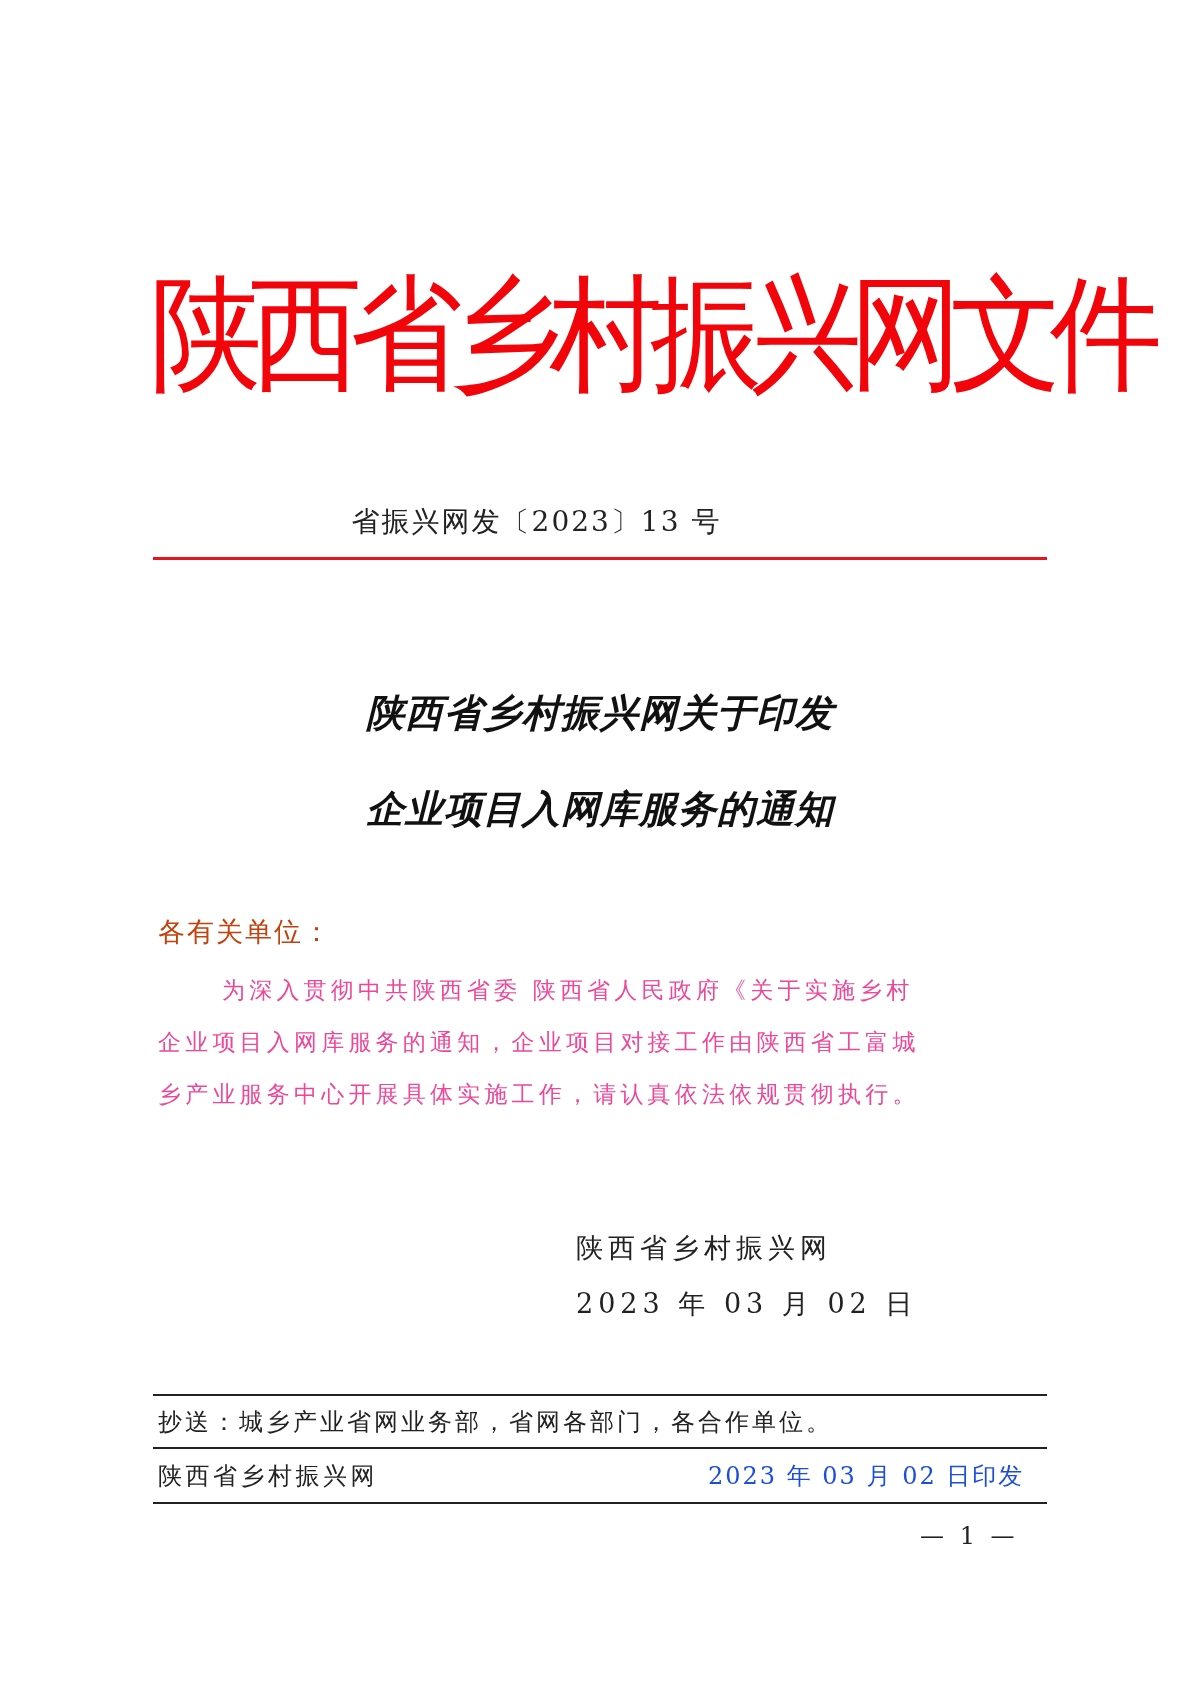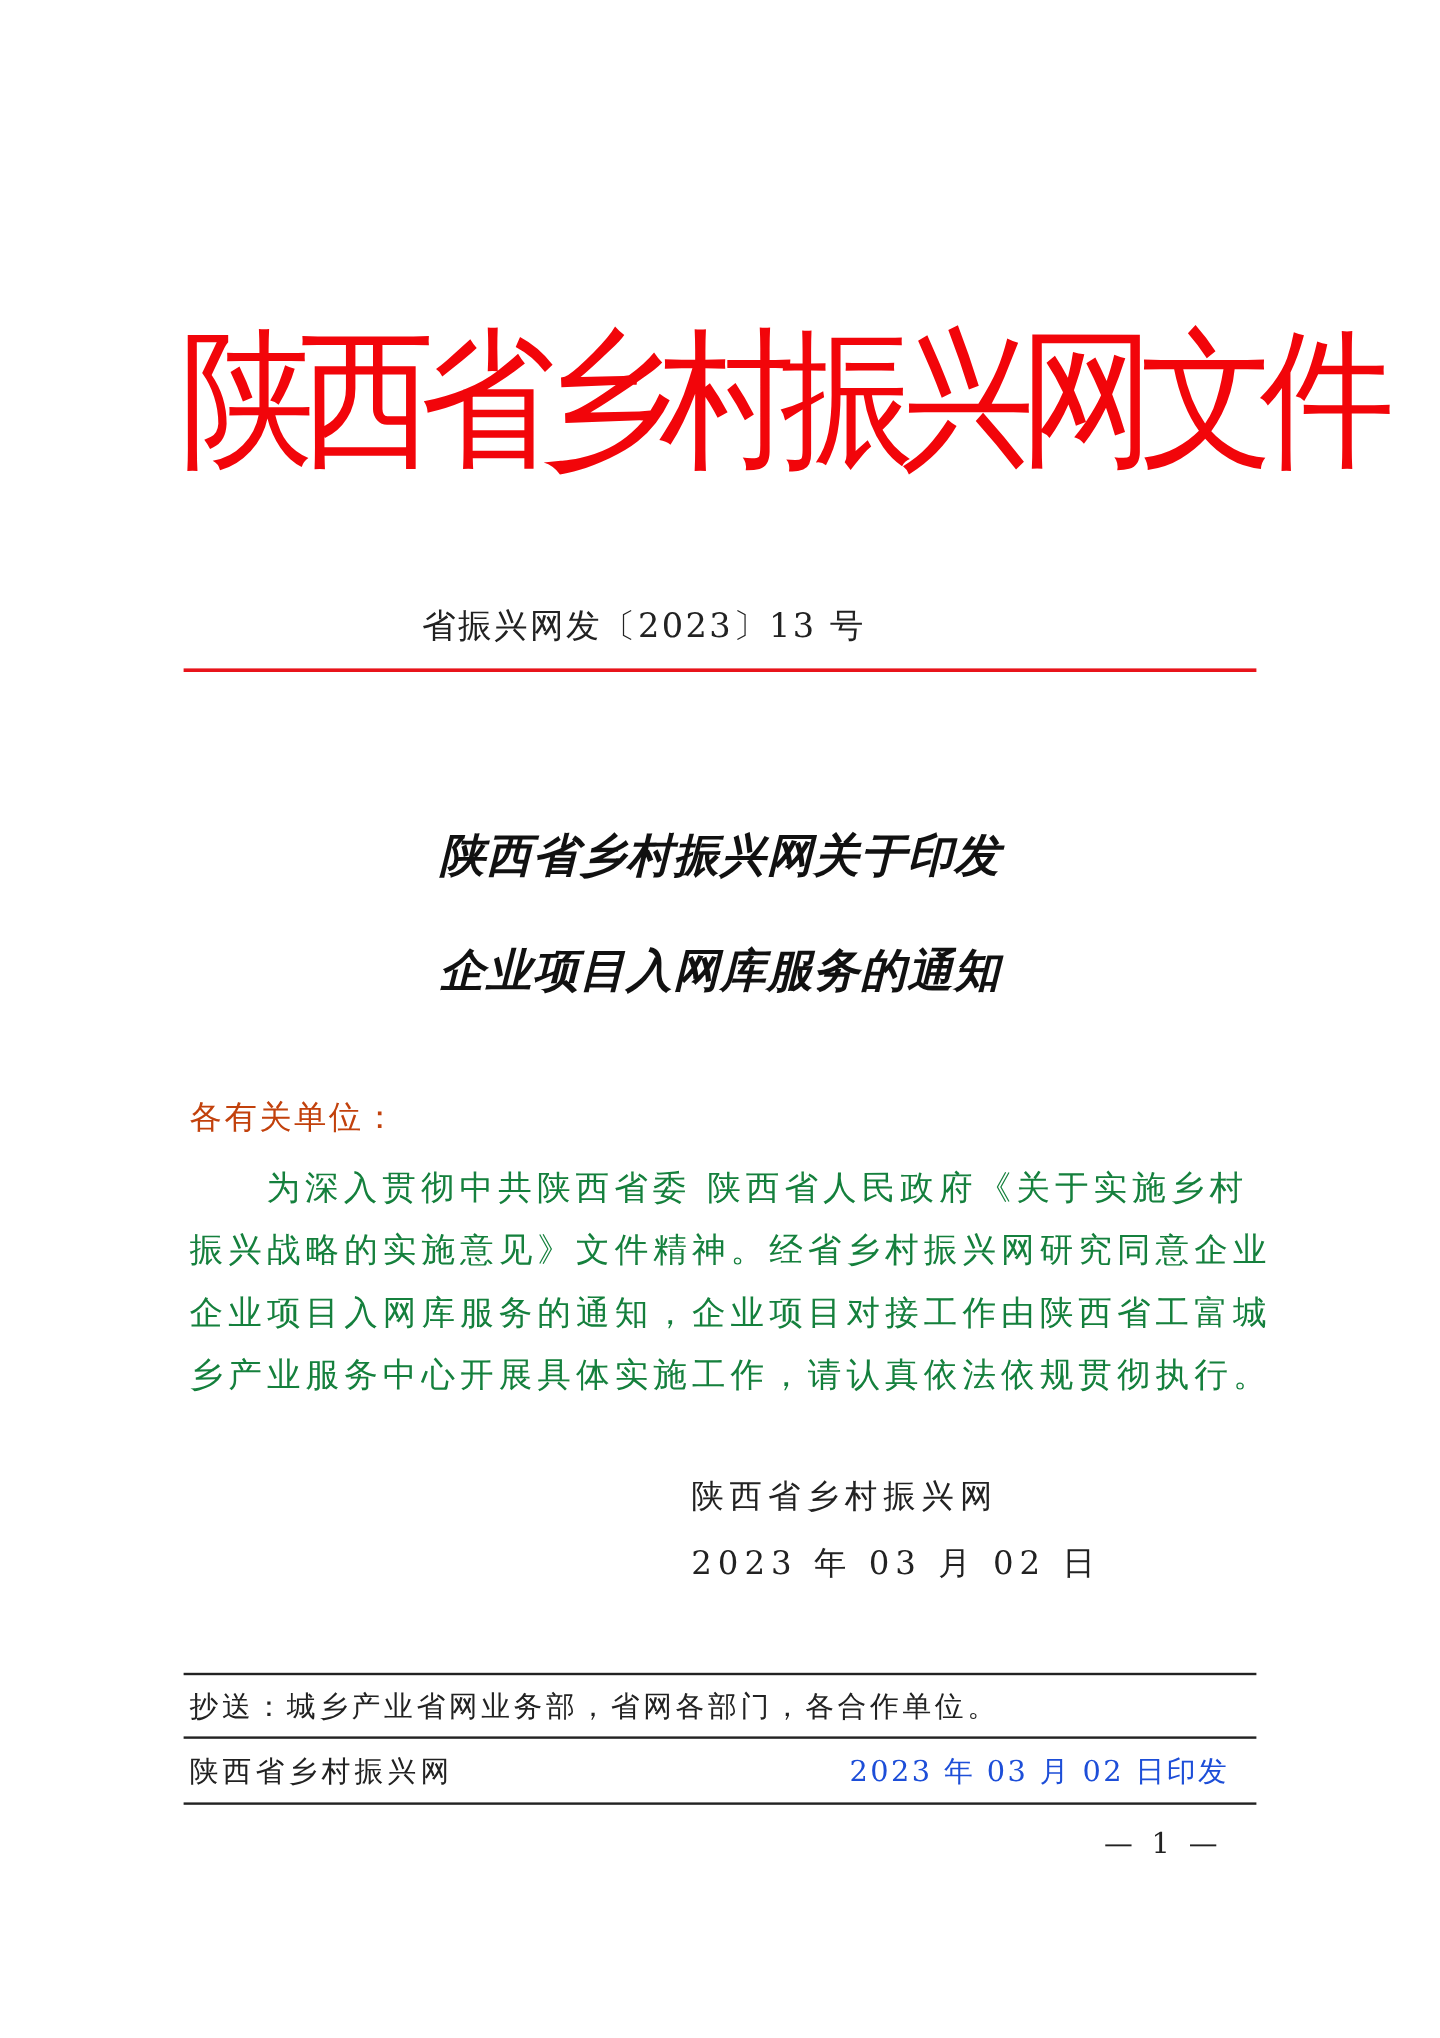--- a/index.html
+++ b/index.html
@@ -80,23 +80,23 @@
       line-height: 40px;
       letter-spacing: 2px;
       color: #c2410c;
     }
 
     .body-para {
       position: absolute;
       left: 158px;
       top: 964px;
       width: 894px;
-      font-size: 28px;
+      font-size: 23px;
       line-height: 52px;
-      color: #15803d;
+      color: #ec4899;
     }
     .body-line {
       display: block;
       white-space: nowrap;
       letter-spacing: 4.2px;
     }
     .body-line.indent { padding-left: 64px; }
 
     .signature {
       position: absolute;
@@ -175,21 +175,20 @@
 
   <div class="red-rule"></div>
 
   <div class="title l1">陕西省乡村振兴网关于印发</div>
   <div class="title l2">企业项目入网库服务的通知</div>
 
   <div class="salutation">各有关单位：</div>
 
   <div class="body-para">
     <span class="body-line indent">为深入贯彻中共陕西省委 陕西省人民政府《关于实施乡村</span>
-    <span class="body-line">振兴战略的实施意见》文件精神。经省乡村振兴网研究同意企业</span>
     <span class="body-line">企业项目入网库服务的通知，企业项目对接工作由陕西省工富城</span>
     <span class="body-line">乡产业服务中心开展具体实施工作，请认真依法依规贯彻执行。</span>
   </div>
 
   <div class="signature">
     <div>陕西省乡村振兴网</div>
     <div>2023 年 03 月 02 日</div>
   </div>
 
   <div class="hr h1"></div>

